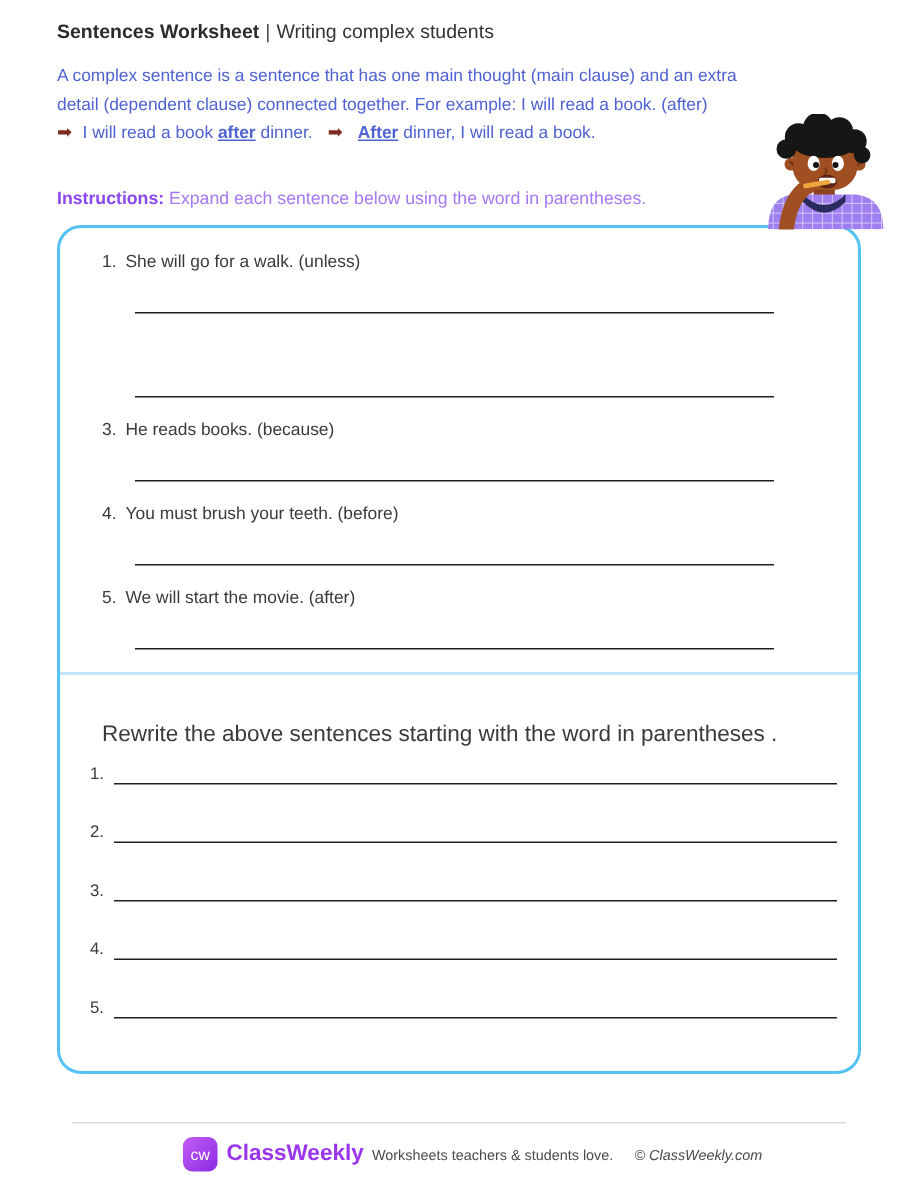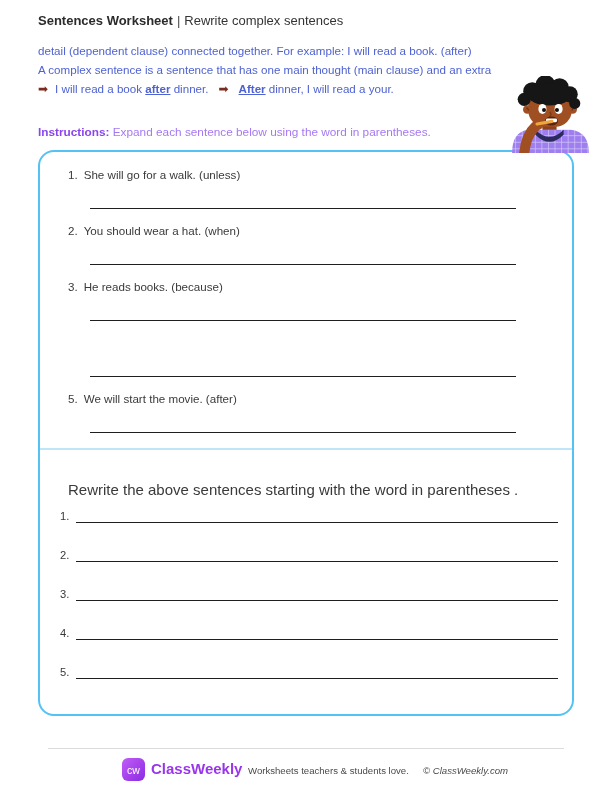--- a/index.html
+++ b/index.html
@@ -57,28 +57,28 @@
   .brand { position: absolute; left: 151px; top: 4px; font-size: 15px; font-weight: 700; color: #9a35ec; }
   .tagline { position: absolute; left: 248px; top: 9px; font-size: 9.6px; color: #4a4a4a; }
   .copyright { position: absolute; left: 423px; top: 9px; font-size: 9.6px; color: #4a4a4a; font-style: italic; }
 </style>
 </head>
 <body>
 
 <div class="page">
 
   <div class="title">
-    <span class="t-bold">Sentences Worksheet</span><span class="t-sep">|</span><span>Rewrite complex sentences</span>
+    <span class="t-bold">Sentences Worksheet</span><span class="t-sep">|</span><span>Writing complex students</span>
   </div>
 
   <div class="intro">
+    <div>A complex sentence is a sentence that has one main thought (main clause) and an extra</div>
     <div>detail (dependent clause) connected together. For example: I will read a book. (after)</div>
-    <div>A complex sentence is a sentence that has one main thought (main clause) and an extra</div>
     <div>
-      <span class="arrow first">➡</span><span>I will read a book </span><span class="bold">after</span><span> dinner.</span><span class="arrow mid">➡</span><span class="bold">After</span><span> dinner, I will read a your.</span>
+      <span class="arrow first">➡</span><span>I will read a book </span><span class="bold">after</span><span> dinner.</span><span class="arrow mid">➡</span><span class="bold">After</span><span> dinner, I will read a book.</span>
     </div>
   </div>
 
   <div class="instructions">
     <span class="label">Instructions:</span><span class="text"> Expand each sentence below using the word in parentheses.</span>
   </div>
 
   <div class="illustration">
     <svg width="97" height="77" viewBox="0 0 96 76" xmlns="http://www.w3.org/2000/svg">
       <defs>
@@ -129,26 +129,26 @@
 
       <rect x="33" y="44.5" width="18" height="3.2" rx="1.6" fill="#f0a63f" transform="rotate(-10 42 46)"></rect>
     </svg>
   </div>
 
   <div class="box">
 
     <div class="s1-prompt" style="top:16px"><span class="num">1.</span><span>She will go for a walk. (unless)</span></div>
     <div class="s1-line" style="top:56px"></div>
 
-    <div class="s1-prompt" style="top:72px"><span class="num">2.</span><span>You should wear a hat. (when)</span></div>
     <div class="s1-line" style="top:112px"></div>
 
     <div class="s1-prompt" style="top:128px"><span class="num">3.</span><span>He reads books. (because)</span></div>
     <div class="s1-line" style="top:168px"></div>
 
+    <div class="s1-prompt" style="top:184px"><span class="num">4.</span><span>You must brush your teeth. (before)</span></div>
     <div class="s1-line" style="top:224px"></div>
 
     <div class="s1-prompt" style="top:240px"><span class="num">5.</span><span>We will start the movie. (after)</span></div>
     <div class="s1-line" style="top:280px"></div>
 
     <div class="divider"></div>
 
     <div class="s2-intro">Rewrite the above sentences starting with the word in parentheses .</div>
 
     <div class="s2-num" style="top:358px">1.</div>

